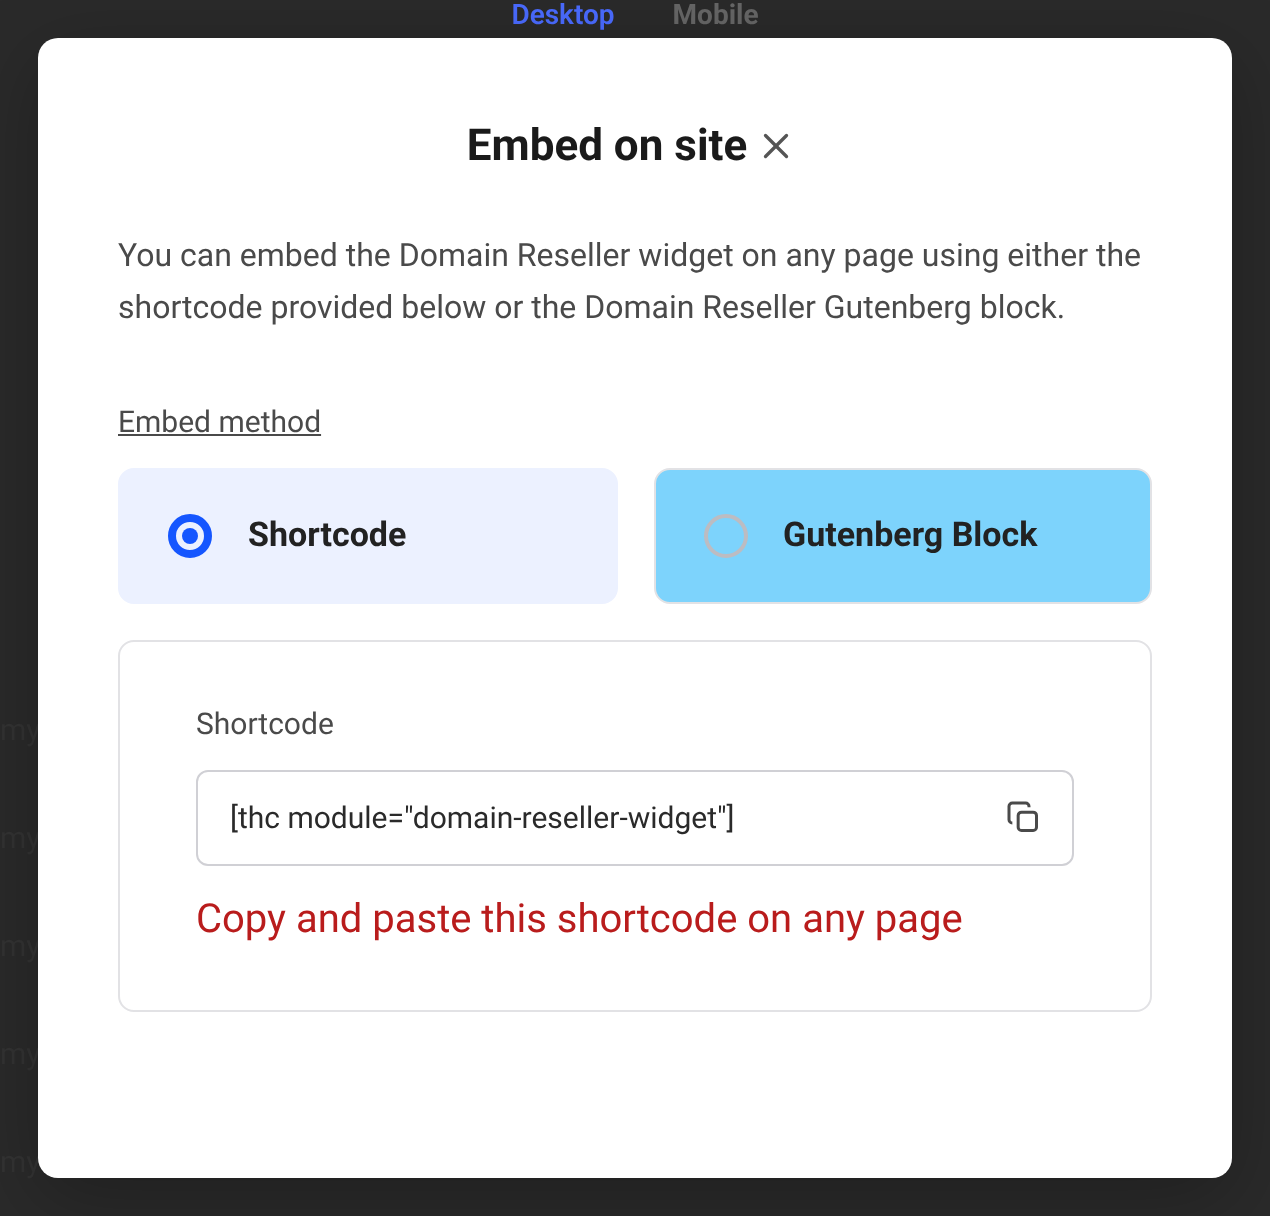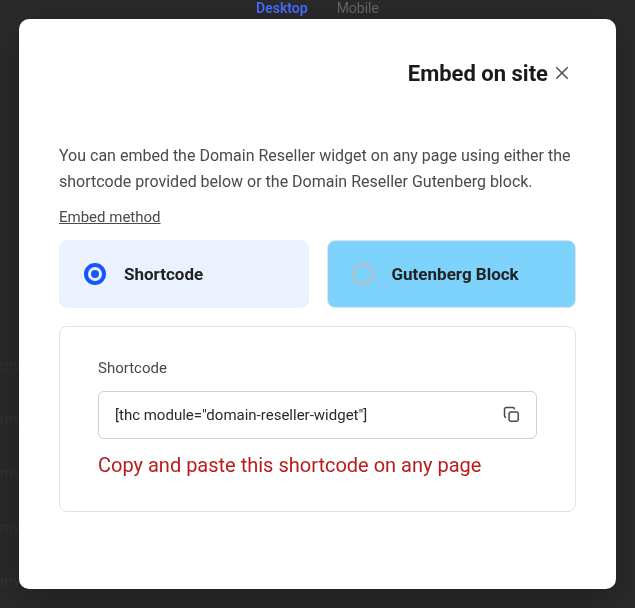--- a/index.html
+++ b/index.html
@@ -51,22 +51,22 @@
       bottom: 19px;
       background: #fff;
       border-radius: 10px;
       padding: 40px 40px;
       box-shadow: 0 10px 40px rgba(0,0,0,0.25);
       overflow: auto;
     }
     .modal-header {
       display: flex;
       align-items: center;
-      justify-content: flex-end;
-      margin-bottom: 56px;
+      justify-content: center;
+      margin-bottom: 28px;
     }
     .modal-title {
       font-size: 22px;
       font-weight: 700;
       color: #1a1a1a;
     }
     .close-btn {
       width: 28px;
       height: 28px;
       display: flex;
@@ -78,21 +78,21 @@
       background: transparent;
     }
     .close-btn svg {
       width: 18px;
       height: 18px;
     }
     .description {
       font-size: 16px;
       line-height: 1.6;
       color: #4a4a4a;
-      margin-bottom: 14px;
+      margin-bottom: 36px;
     }
     .section-label {
       font-size: 15px;
       color: #4a4a4a;
       margin-bottom: 14px;
       text-decoration: underline;
     }
     .method-row {
       display: flex;
       gap: 18px;
@@ -188,21 +188,21 @@
       font-size: 20px;
       color: #b91c1c;
     }
   </style>
 </head>
 <body>
 
 <div class="backdrop">
   <div class="backdrop-tabs">
     <span>Desktop</span>
-    <span style="color:#666;font-weight:400;">Mobile</span>
+    <span style="color:#666;font-weight:700;">Mobile</span>
   </div>
   <div class="backdrop-list">
     <div class="backdrop-item">mywebsite.undefined</div>
     <div class="backdrop-item">mywebsite.undefined</div>
     <div class="backdrop-item">mywebsite.undefined</div>
     <div class="backdrop-item">mywebsite.undefined</div>
     <div class="backdrop-item">mywebsite.undefined</div>
   </div>
 </div>
 

